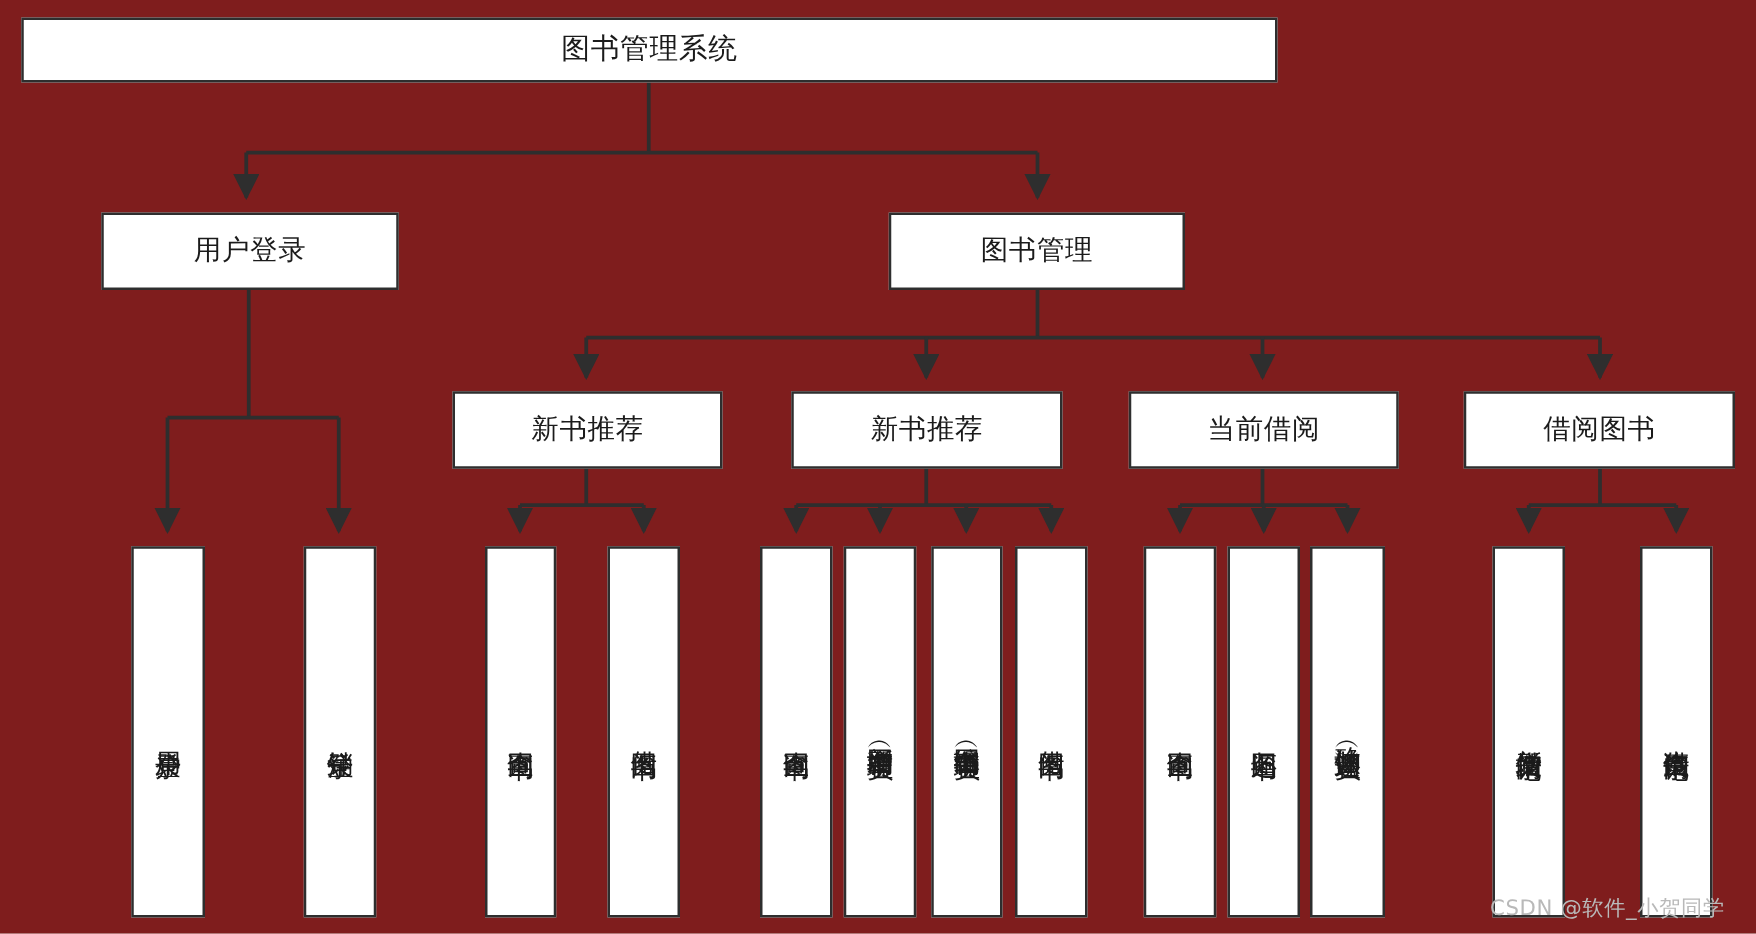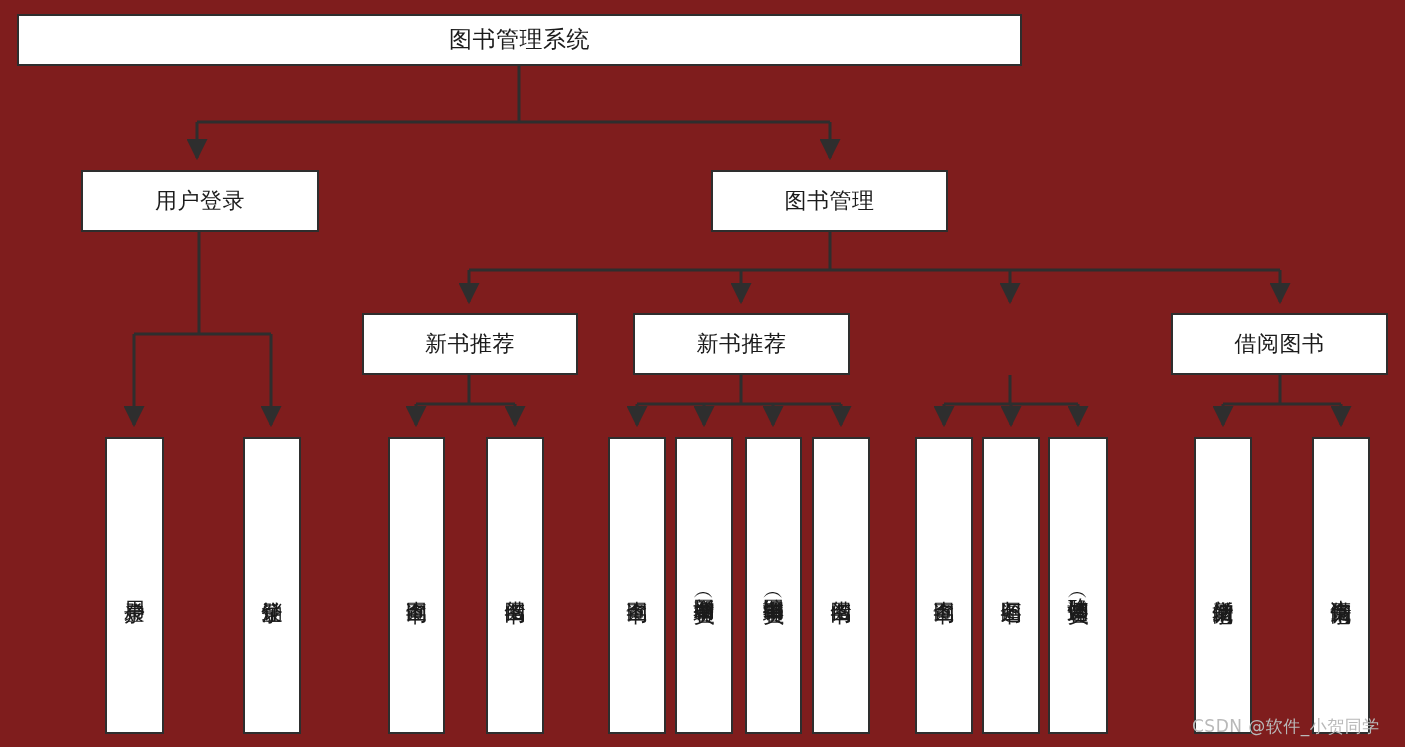--- a/index.html
+++ b/index.html
@@ -135,20 +135,23 @@
   <div class="node horiz" style="left:362px; top:313px; width:216px; height:62px;">
     <span class="node-label">新书推荐</span>
   </div>
 
   <div class="node horiz" style="left:711px; top:170px; width:237px; height:62px;">
     <span class="node-label">图书管理</span>
   </div>
   <div class="node horiz" style="left:633px; top:313px; width:217px; height:62px;">
     <span class="node-label">新书推荐</span>
   </div>
+  <div class="node horiz" style="left:903px; top:313px; width:216px; height:62px;">
+    <span class="node-label">当前借阅</span>
+  </div>
   <div class="node horiz" style="left:1171px; top:313px; width:217px; height:62px;">
     <span class="node-label">借阅图书</span>
   </div>
 
   <div class="node vert" style="left:105px; top:437px; width:59px; height:297px;">
     <span class="node-label">用户登录</span>
   </div>
   <div class="node vert" style="left:243px; top:437px; width:58px; height:297px;">
     <span class="node-label">注销登录</span>
   </div>

